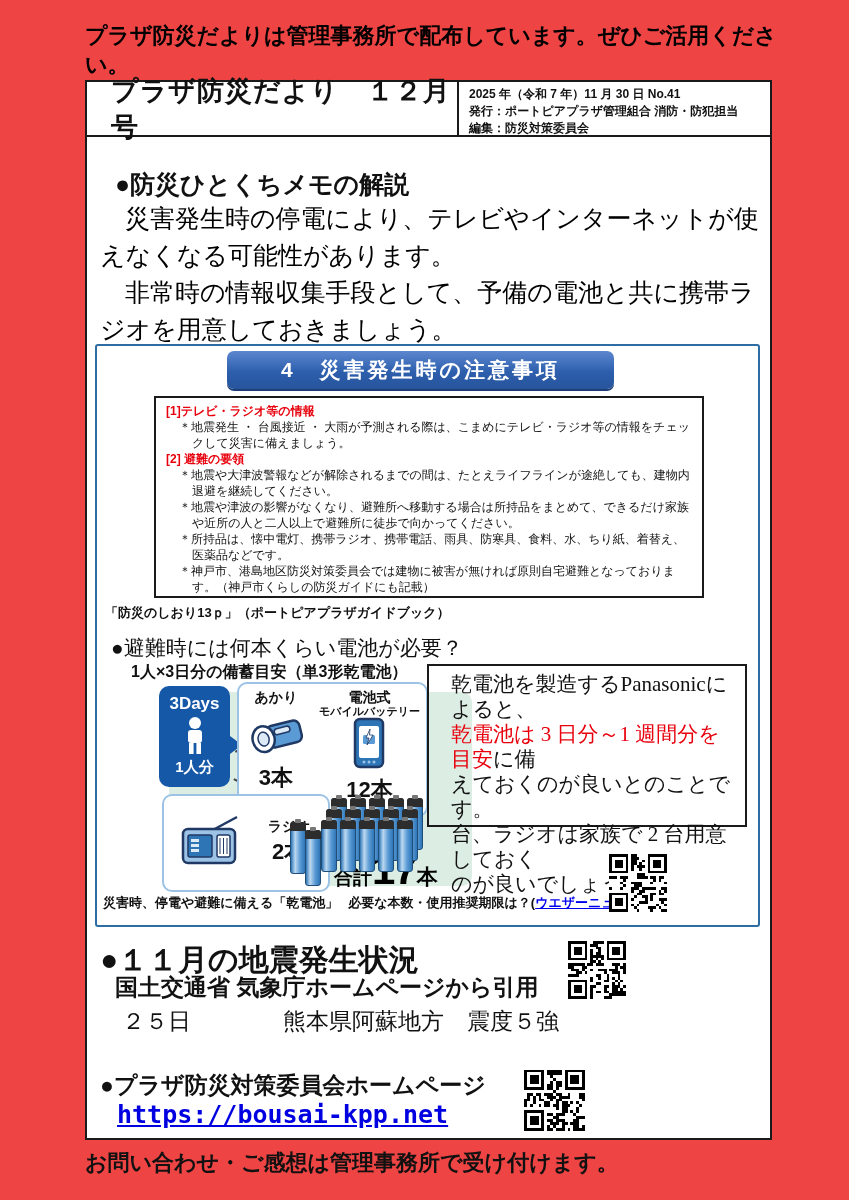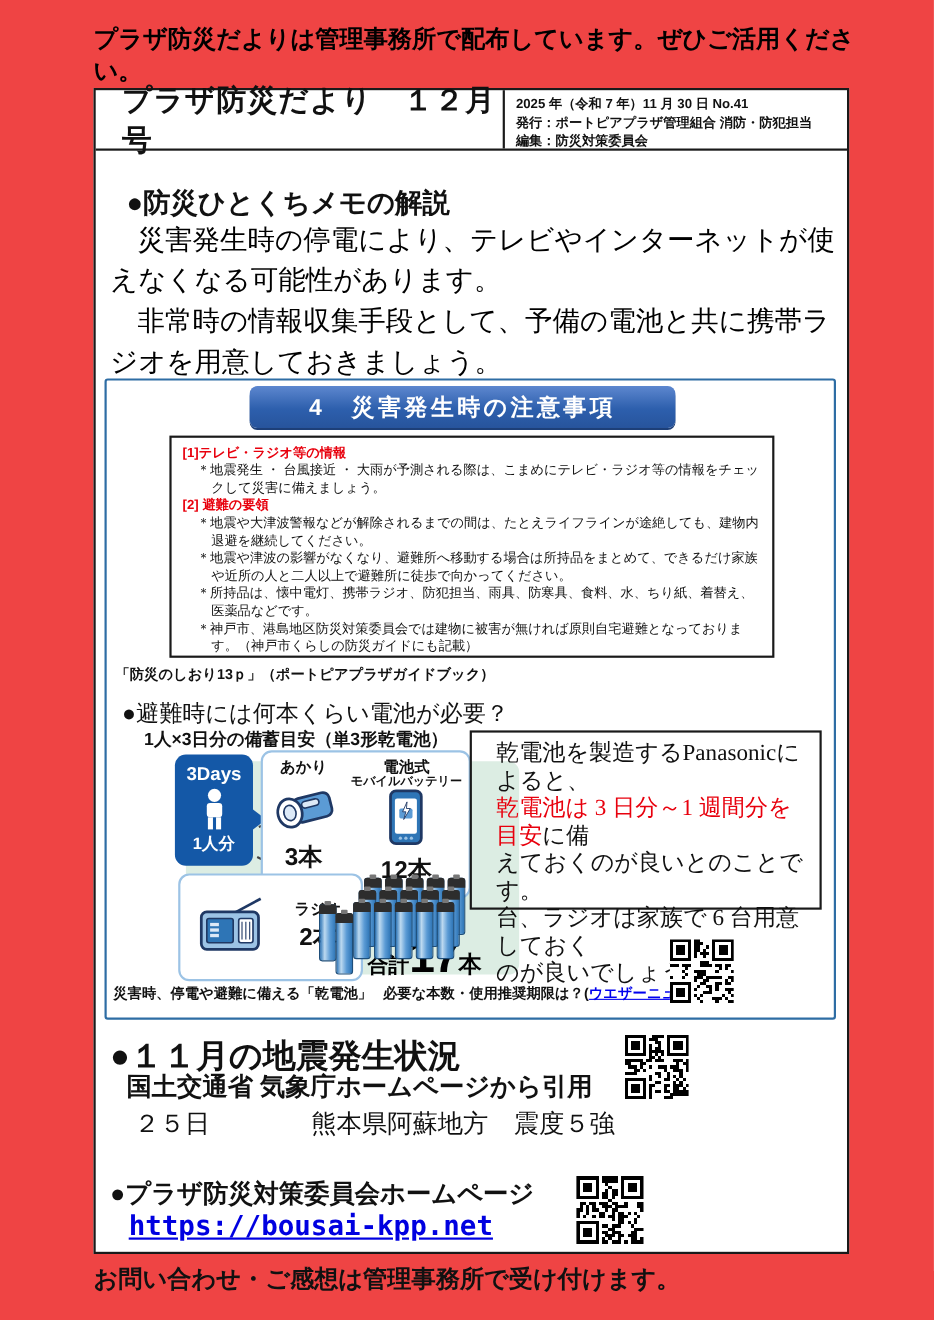--- a/index.html
+++ b/index.html
@@ -138,21 +138,21 @@
 
     <div class="blue-box">
       <div class="blue-bar">4　災害発生時の注意事項</div>
 
       <div class="notice-inner">
         <div class="red-head">[1]テレビ・ラジオ等の情報</div>
         <div class="bullet">＊地震発生 ・ 台風接近 ・ 大雨が予測される際は、こまめにテレビ・ラジオ等の情報をチェックして災害に備えましょう。</div>
         <div class="red-head">[2] 避難の要領</div>
         <div class="bullet">＊地震や大津波警報などが解除されるまでの間は、たとえライフラインが途絶しても、建物内退避を継続してください。</div>
         <div class="bullet">＊地震や津波の影響がなくなり、避難所へ移動する場合は所持品をまとめて、できるだけ家族や近所の人と二人以上で避難所に徒歩で向かってください。</div>
-        <div class="bullet">＊所持品は、懐中電灯、携帯ラジオ、防犯担当、雨具、防寒具、食料、水、ちり紙、着替え、医薬品などです。</div>
+        <div class="bullet">＊所持品は、懐中電灯、携帯ラジオ、携帯電話、雨具、防寒具、食料、水、ちり紙、着替え、医薬品などです。</div>
         <div class="bullet">＊神戸市、港島地区防災対策委員会では建物に被害が無ければ原則自宅避難となっております。（神戸市くらしの防災ガイドにも記載）</div>
       </div>
 
       <div class="source-note">「防災のしおり13ｐ」（ポートピアプラザガイドブック）</div>
 
       <div class="battery-heading">●避難時には何本くらい電池が必要？</div>
       <div class="battery-sub">1人×3日分の備蓄目安（単3形乾電池）</div>
 
       <div class="mint"></div>
 
@@ -255,21 +255,21 @@
       </div>
 
       <div class="info-caption">
         <span>災害時、停電や避難に備える「乾電池」</span><span class="gap"></span><span>必要な本数・使用推奨期限は？(</span><a class="weather-link">ウエザーニュース</a><span>)</span>
       </div>
 
       <div class="pana-box">
         <div><span class="red"></span><span>乾電池を製造するPanasonicによると、</span></div>
         <div><span class="red">乾電池は 3 日分～1 週間分を目安</span><span>に備</span></div>
         <div><span class="red"></span><span>えておくのが良いとのことです。</span></div>
-        <div><span class="red"></span><span>台、ラジオは家族で 6 台用意しておく</span></div>
+        <div><span class="red"></span><span>台、ラジオは家族で 2 台用意しておく</span></div>
         <div><span class="red"></span><span>のが良いでしょう。</span></div>
       </div>
 
       <div class="qr qr-weather">
           <svg viewBox="0 0 21 21" fill="#000">
             <rect x="8" y="0" width="1" height="1"></rect>
             <rect x="9" y="0" width="1" height="1"></rect>
             <rect x="8" y="1" width="1" height="1"></rect>
             <rect x="9" y="1" width="1" height="1"></rect>
             <rect x="10" y="1" width="1" height="1"></rect>

